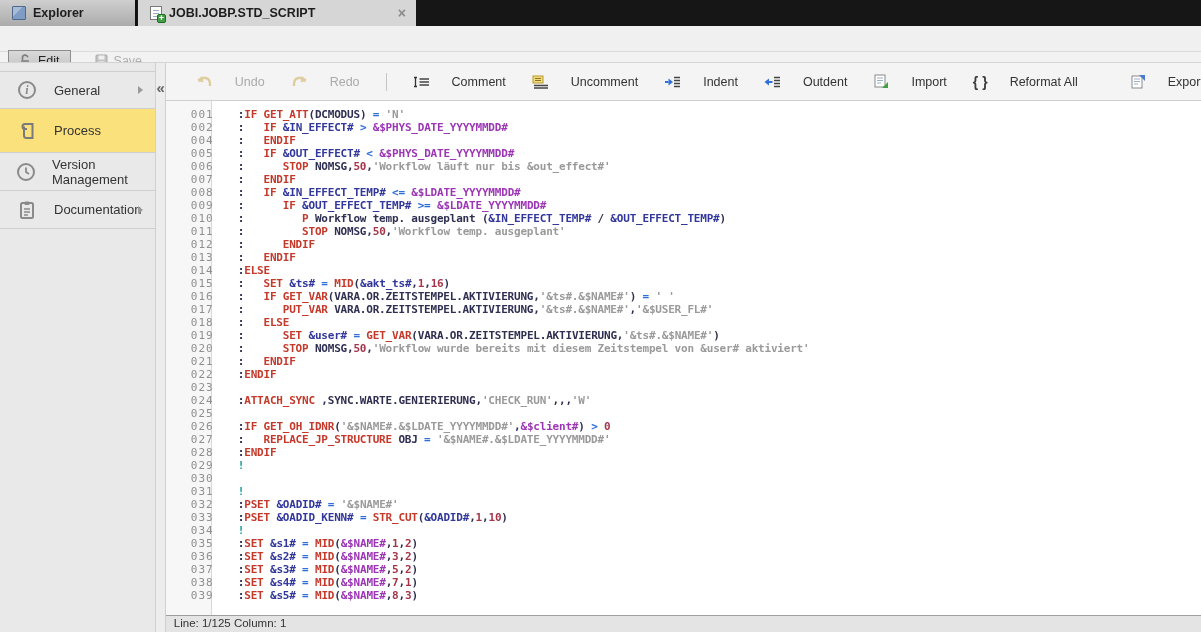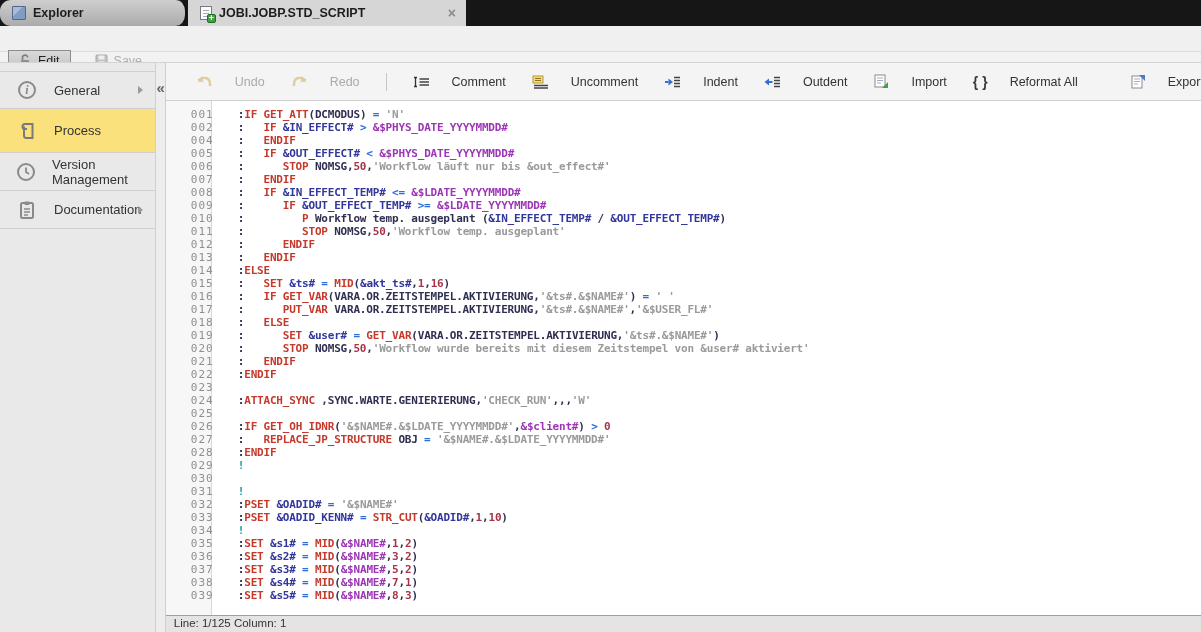--- a/index.html
+++ b/index.html
@@ -4,21 +4,21 @@
 <style>
   * { margin:0; padding:0; box-sizing:border-box; }
   html,body { width:1201px; height:632px; overflow:hidden; background:#fff;
               font-family:"Liberation Sans", sans-serif; }
   .app { position:relative; width:1201px; height:632px; background:#f2f2f2; }
 
   
   .tabbar { position:absolute; top:0; left:0; width:100%; height:26px; background:#161616; display:flex; }
   .tab { height:26px; display:flex; align-items:center; gap:7px; padding:0 12px;
          font-size:12.5px; font-weight:bold; color:#1d1d1d; cursor:default; }
-  .tab.explorer { width:187px; background:linear-gradient(#cfcfcf,#ababab); border-right:2px solid #101010;border-radius:11px; }
+  .tab.explorer { width:137px; background:linear-gradient(#cfcfcf,#ababab); border-right:2px solid #101010; }
   .tab.active   { width:278px; background:#d6d6d6; margin-left:1px; position:relative; }
   .tab .close { position:absolute; right:10px; color:#8a8a8a; font-size:14px; font-weight:bold; cursor:pointer; }
   .icon-book { width:14px; height:14px; background:linear-gradient(135deg,#a8bcd8 40%,#7e9cc4 40%);
                border:1px solid #51688e; border-radius:1px; }
   .icon-docplus { position:relative; width:12px; height:14px; background:#fdfdfd; border:1px solid #7a7a7a; }
   .icon-docplus i { position:absolute; left:2px; right:2px; height:1px; background:#9ab0c8; }
   .icon-docplus i:nth-child(1){top:3px} .icon-docplus i:nth-child(2){top:6px} .icon-docplus i:nth-child(3){top:9px}
   .icon-docplus .plus { position:absolute; right:-5px; bottom:-4px; width:9px; height:9px; background:#43a047;
                border:1px solid #1e6b22; border-radius:2px; color:#fff; font:bold 9px/7px "Liberation Sans",sans-serif;
                text-align:center; }

